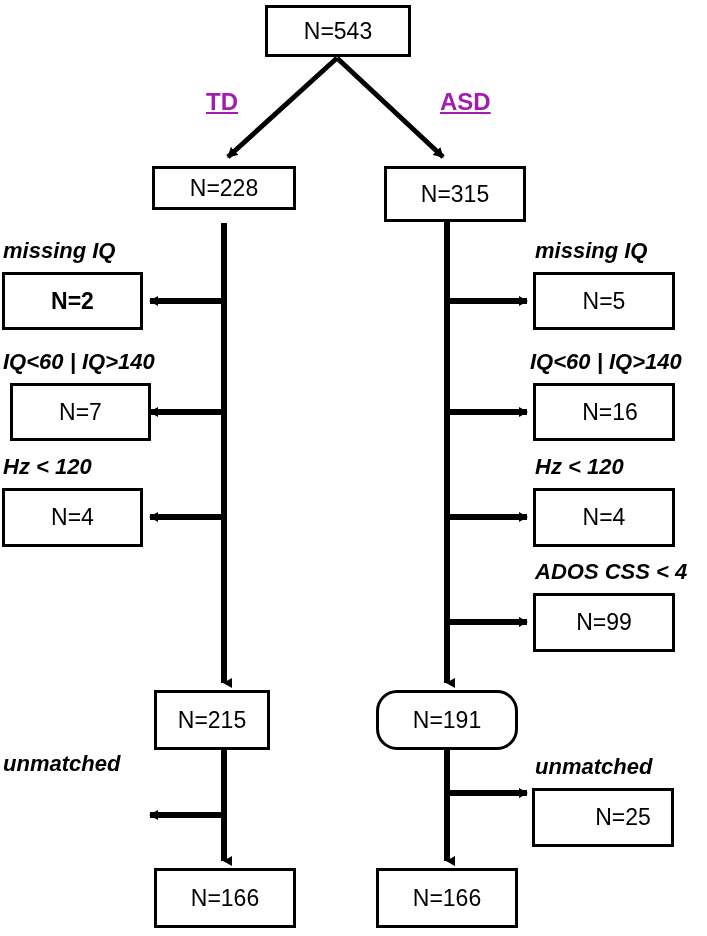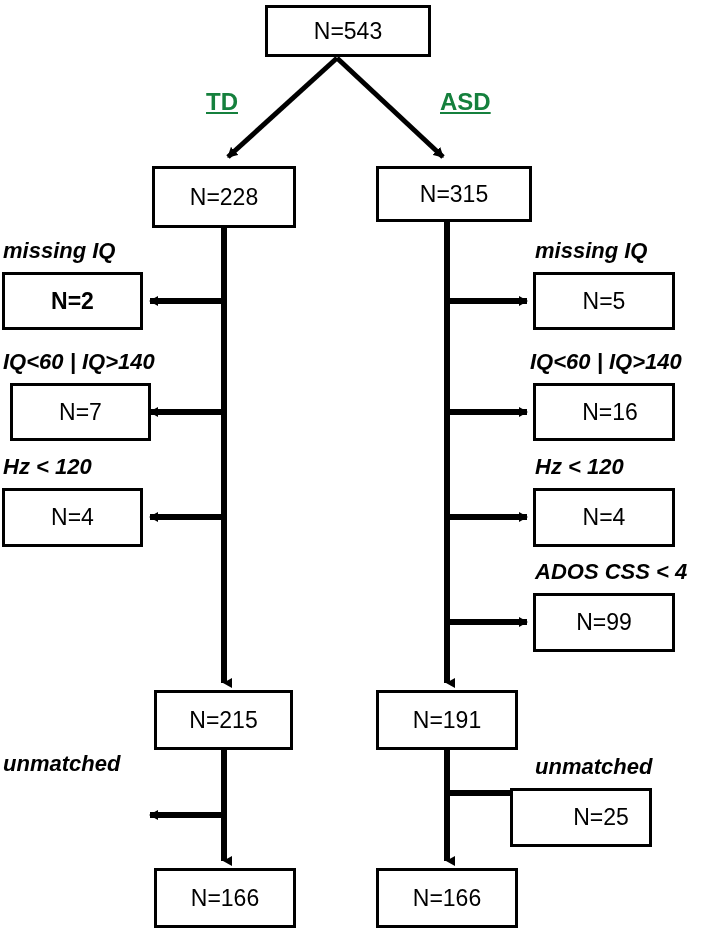--- a/index.html
+++ b/index.html
@@ -40,21 +40,21 @@
     white-space: nowrap;
     z-index: 4;
     font-style: italic;
   }
   .branch-label {
     position: absolute;
     font-size: 24px;
     font-weight: 700;
     text-decoration: underline;
     text-underline-offset: 2px;
-    color: #15803d;
+    color: #a21caf;
     white-space: nowrap;
     z-index: 4;
   }
   svg.edges {
     position: absolute;
     left: 0;
     top: 0;
     width: 707px;
     height: 936px;
     z-index: 1;
@@ -127,27 +127,27 @@
     </g>
 
     <g>
       <line x1="447" y1="750" x2="447" y2="861" stroke="#000000" stroke-width="6" marker-end="url(#arrow-down)"></line>
     </g>
     <g>
       <line x1="447" y1="793" x2="527" y2="793" stroke="#000000" stroke-width="6" marker-end="url(#arrow-right)"></line>
     </g>
   </svg>
 
-  <div class="node-box" style="left:265px; top:5px; width:166px; height:52px;">N=543</div>
+  <div class="node-box" style="left:265px; top:5px; width:146px; height:52px;">N=543</div>
 
   <div class="branch-label" style="left:206px; top:88px;">TD</div>
   <div class="branch-label" style="left:440px; top:88px;">ASD</div>
 
-  <div class="node-box" style="left:152px; top:166px; width:144px; height:62px;">N=228</div>
-  <div class="node-box" style="left:376px; top:166px; width:156px; height:56px;">N=315</div>
+  <div class="node-box" style="left:152px; top:166px; width:144px; height:44px;">N=228</div>
+  <div class="node-box" style="left:384px; top:166px; width:142px; height:56px;">N=315</div>
 
   <div class="side-label" style="left:3px; top:238px;">missing IQ</div>
   <div class="node-box" style="left:2px; top:272px; width:141px; height:58px;font-weight:bold;">N=2</div>
 
   <div class="side-label" style="left:3px; top:349px;">IQ&lt;60 | IQ&gt;140</div>
   <div class="node-box" style="left:10px; top:383px; width:141px; height:58px;">N=7</div>
 
   <div class="side-label" style="left:3px; top:454px;">Hz &lt; 120</div>
   <div class="node-box" style="left:2px; top:488px; width:141px; height:59px;">N=4</div>
 
@@ -156,24 +156,24 @@
 
   <div class="side-label" style="left:530px; top:349px;">IQ&lt;60 | IQ&gt;140</div>
   <div class="node-box" style="left:533px; top:383px; width:142px; height:58px;padding-left:12px;">N=16</div>
 
   <div class="side-label" style="left:535px; top:454px;">Hz &lt; 120</div>
   <div class="node-box" style="left:533px; top:488px; width:142px; height:59px;">N=4</div>
 
   <div class="side-label" style="left:535px; top:559px;">ADOS CSS &lt; 4</div>
   <div class="node-box" style="left:533px; top:593px; width:142px; height:59px;">N=99</div>
 
-  <div class="node-box" style="left:154px; top:690px; width:139px; height:60px;">N=215</div>
-  <div class="node-box" style="left:376px; top:690px; width:142px; height:60px;">N=191</div>
+  <div class="node-box" style="left:154px; top:690px; width:116px; height:60px;">N=215</div>
+  <div class="node-box" style="left:376px; top:690px; width:142px; height:60px;border-radius:21px;">N=191</div>
 
   <div class="side-label" style="left:3px; top:751px;">unmatched</div>
 
   <div class="side-label" style="left:535px; top:754px;">unmatched</div>
-  <div class="node-box" style="left:510px; top:788px; width:142px; height:59px;padding-left:40px;">N=25</div>
+  <div class="node-box" style="left:532px; top:788px; width:142px; height:59px;padding-left:40px;">N=25</div>
 
   <div class="node-box" style="left:154px; top:868px; width:142px; height:60px;">N=166</div>
   <div class="node-box" style="left:376px; top:868px; width:142px; height:60px;">N=166</div>
 
 </div>
 
 </body></html>

